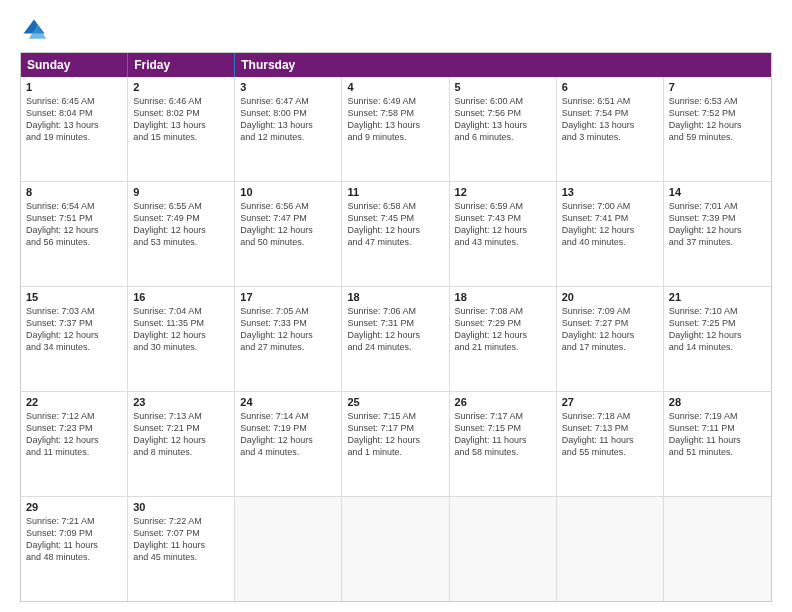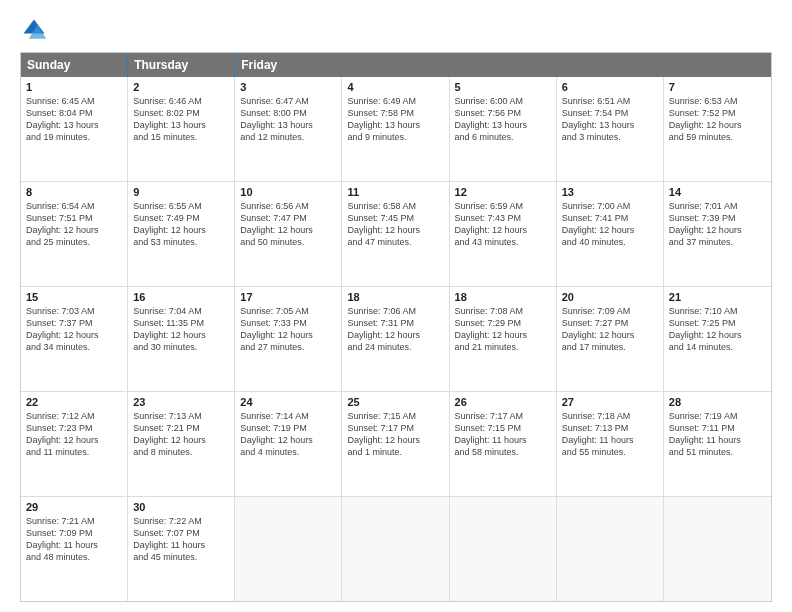--- a/index.html
+++ b/index.html
@@ -53,21 +53,21 @@
     }
     .calendar {
       flex: 1;
       display: flex;
       flex-direction: column;
       border: 1px solid #ccc;
     }
     .cal-header-row {
       display: grid;
       grid-template-columns: repeat(7, 1fr);
-      background: #737373;
+      background: #701a75;
     }
     .cal-header-cell {
       color: #fff;
       font-size: 12px;
       font-weight: bold;
       padding: 5px 6px;
       border-right: 1px solid #2b7dc5;
       text-align: left;
     }
     .cal-header-cell:last-child { border-right: none; }
@@ -126,22 +126,22 @@
     </div>
     <div class="title-block">
       <div class="title-month"></div>
       <div class="title-location"></div>
     </div>
   </div>
 
   <div class="calendar">
     <div class="cal-header-row">
     <div class="cal-header-cell">Sunday</div>
+        <div class="cal-header-cell">Friday</div>
         <div class="cal-header-cell">Thursday</div>
-        <div class="cal-header-cell">Friday</div>
       </div>
     <div class="cal-body">
     <div class="cal-row">
           <div class="cal-cell">
             <span class="day-num">1</span>
             <span class="cell-line">Sunrise: 6:45 AM</span>
             <span class="cell-line">Sunset: 8:04 PM</span>
             <span class="cell-line">Daylight: 13 hours</span>
             <span class="cell-line">and 19 minutes.</span>
           </div>
@@ -187,21 +187,21 @@
             <span class="cell-line">Daylight: 12 hours</span>
             <span class="cell-line">and 59 minutes.</span>
           </div>
         </div>
         <div class="cal-row">
           <div class="cal-cell">
             <span class="day-num">8</span>
             <span class="cell-line">Sunrise: 6:54 AM</span>
             <span class="cell-line">Sunset: 7:51 PM</span>
             <span class="cell-line">Daylight: 12 hours</span>
-            <span class="cell-line">and 25 minutes.</span>
+            <span class="cell-line">and 56 minutes.</span>
           </div>
           <div class="cal-cell">
             <span class="day-num">9</span>
             <span class="cell-line">Sunrise: 6:55 AM</span>
             <span class="cell-line">Sunset: 7:49 PM</span>
             <span class="cell-line">Daylight: 12 hours</span>
             <span class="cell-line">and 53 minutes.</span>
           </div>
           <div class="cal-cell">
             <span class="day-num">10</span>

